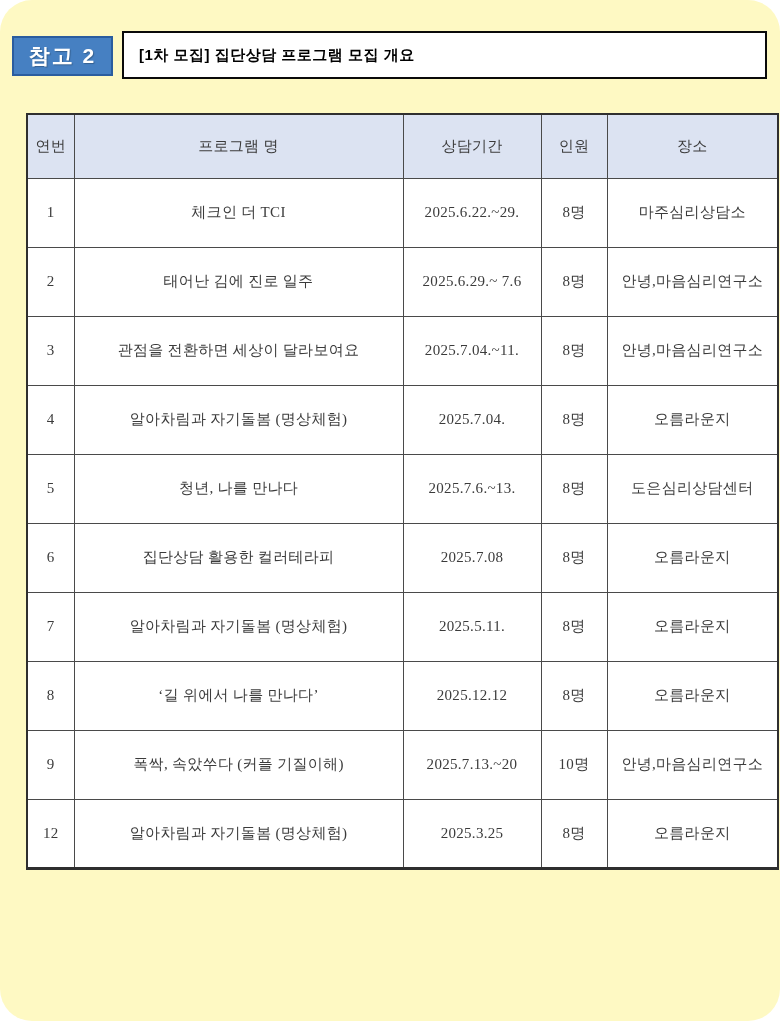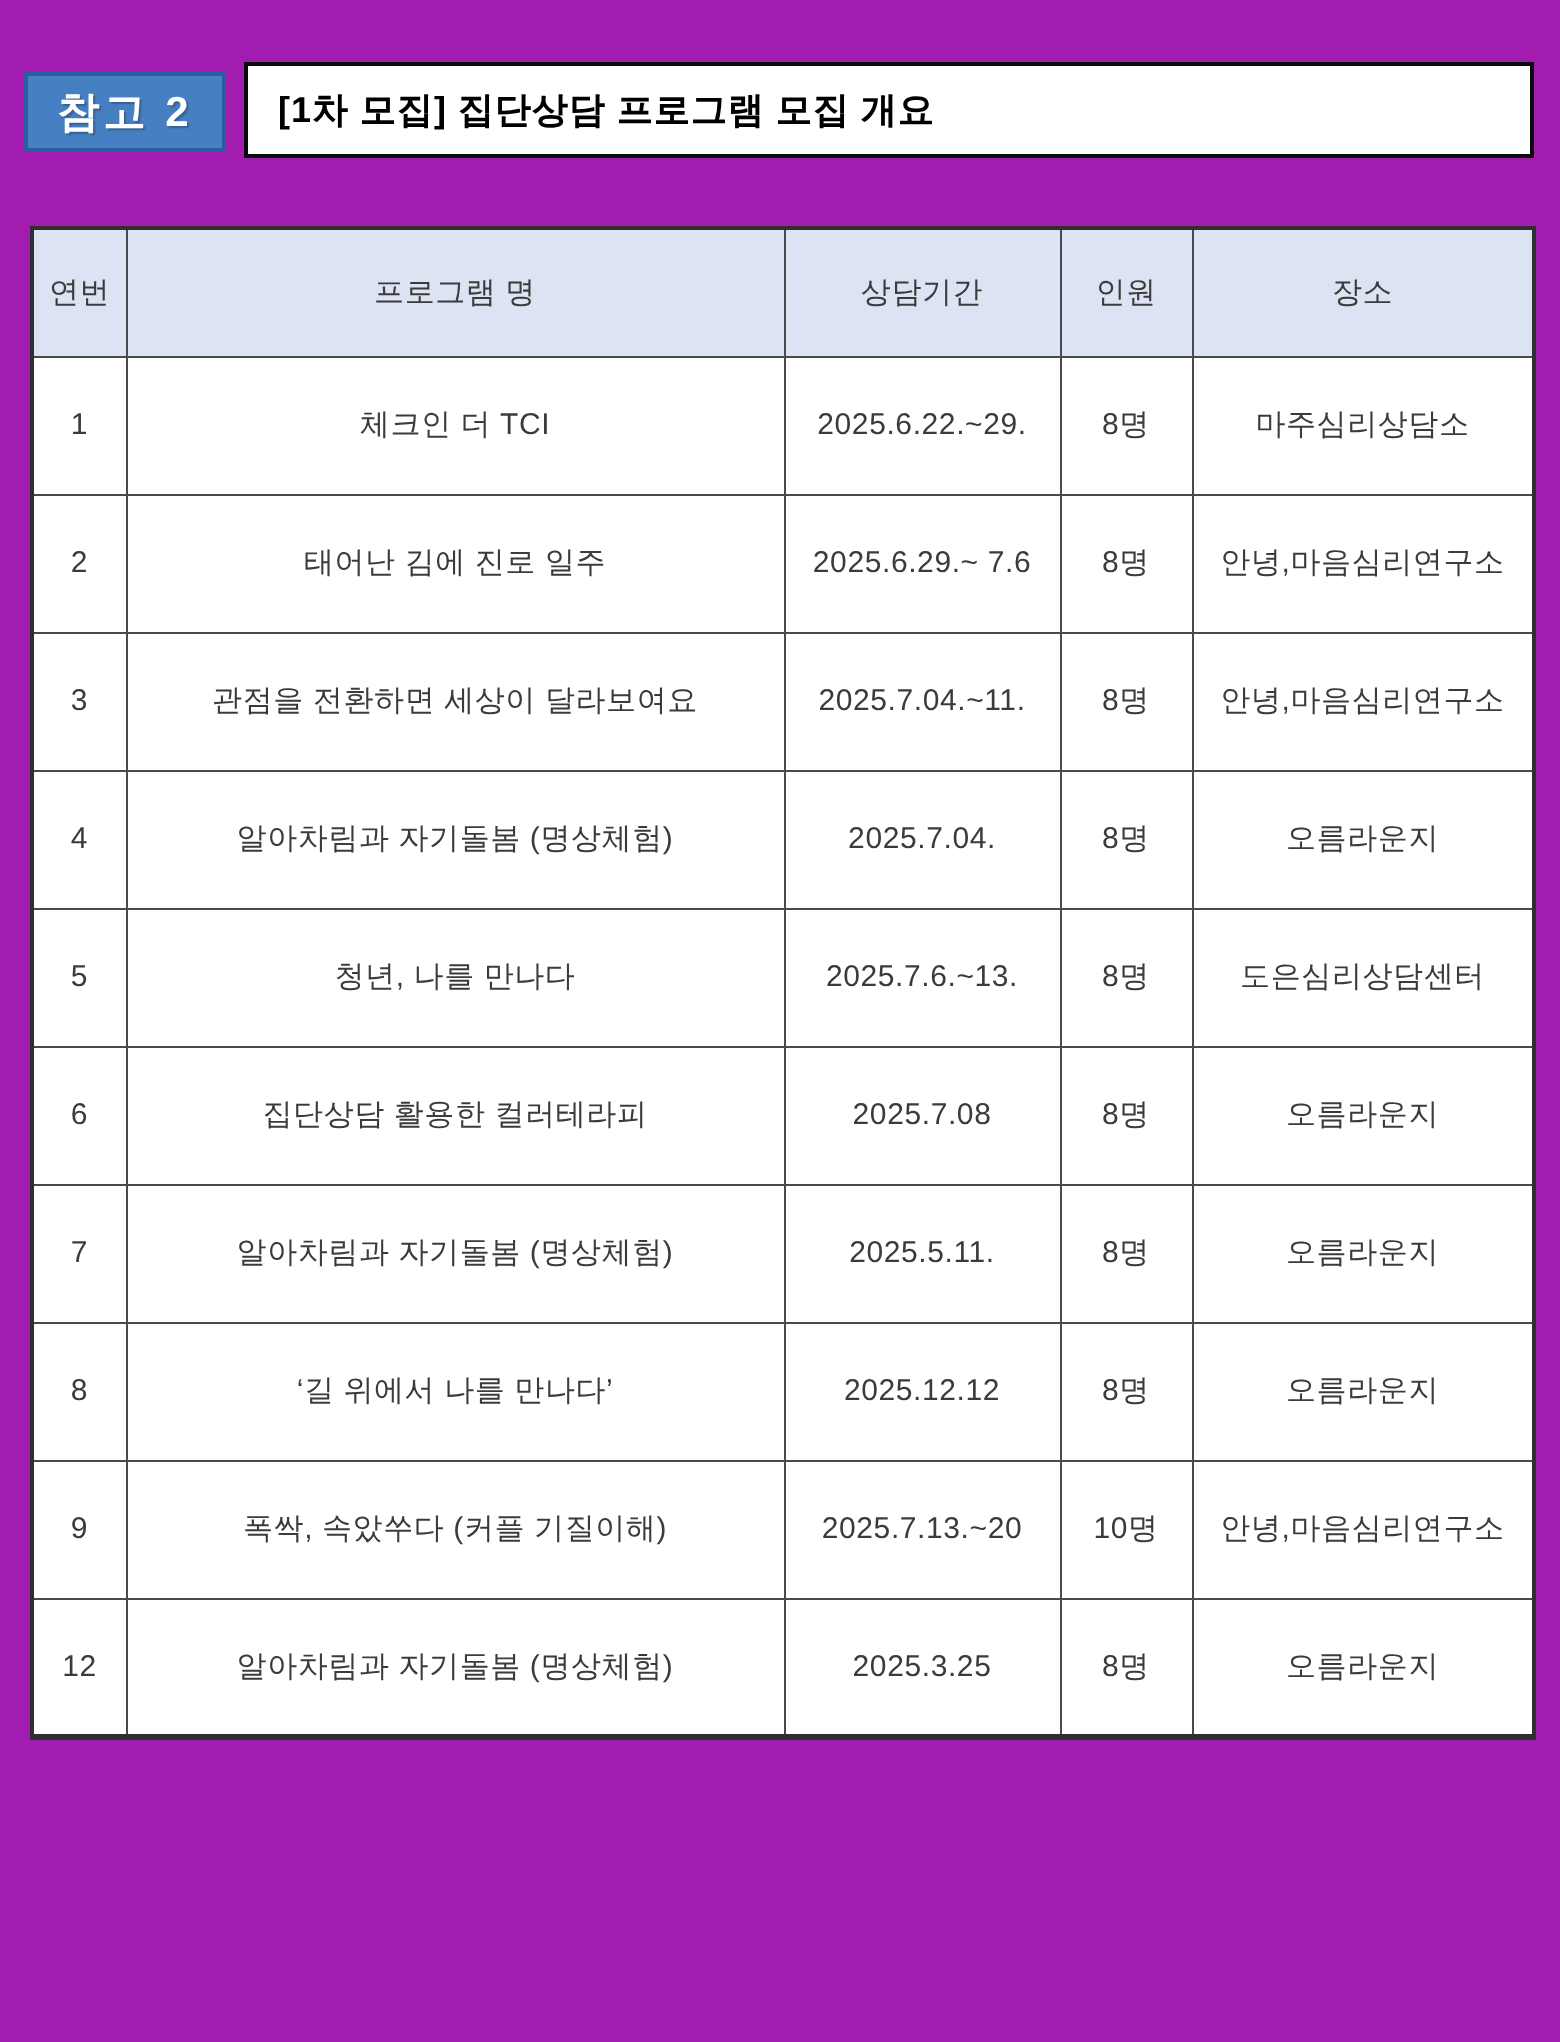--- a/index.html
+++ b/index.html
@@ -3,22 +3,23 @@
 <meta charset="utf-8">
 <style>
   * { margin: 0; padding: 0; box-sizing: border-box; }
   html, body { background: #ffffff; }
   body { font-family: "Liberation Sans", "DejaVu Sans", sans-serif; }
 
   .page {
     position: relative;
     width: 780px;
     height: 1021px;
-    background: #a21caf;
+    background: #fef9c3;
     overflow: hidden;
+    border-radius: 32px;
     --badge-bg: #4680c2;
     --badge-border: #2a5d9f;
     --header-bg: #dce3f2;
     --grid-inner: #4a4a4a;
     --grid-outer: #2f2f2f;
     --text: #3b3b3b;
   }
 
   .badge {
     position: absolute;
@@ -37,34 +38,35 @@
   .title-box {
     position: absolute;
     left: 122px; top: 31px;
     width: 645px; height: 48px;
     background: #ffffff;
     border: 2px solid #0a0a0a;
     display: flex; align-items: center;
     padding-left: 15px;
   }
   .title-box .title-text {
-    font-size: 18px;
+    font-size: 15px;
     font-weight: bold;
     color: #000000;
     letter-spacing: 0.5px;
   }
 
   table.program-table {
     position: absolute;
-    left: 15px; top: 113px;
+    left: 26px; top: 113px;
     width: 751px;
     border-collapse: collapse;
     table-layout: fixed;
     border: 2px solid var(--grid-outer);
     border-bottom-width: 3px;
+    font-family: Liberation Serif, serif;
   }
   table.program-table th,
   table.program-table td {
     border: 1px solid var(--grid-inner);
     text-align: center;
     vertical-align: middle;
     color: var(--text);
     font-size: 15px;
     letter-spacing: 0.3px;
     overflow: hidden;

